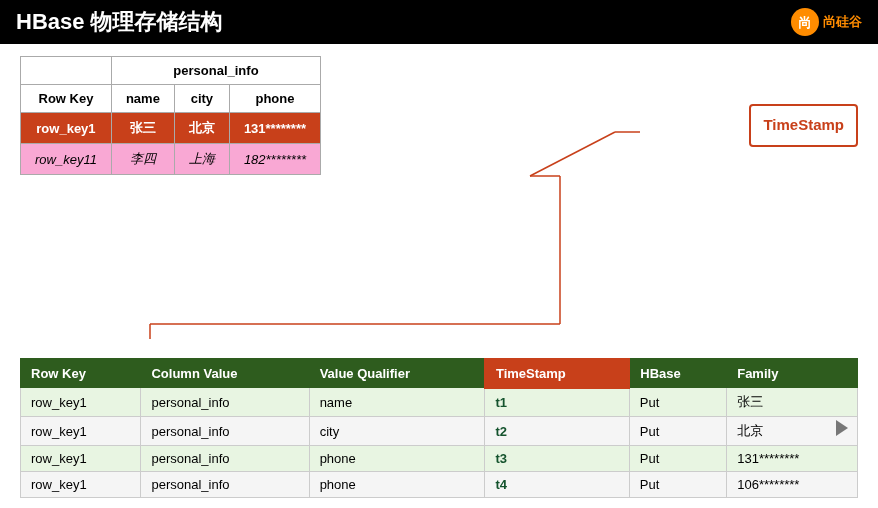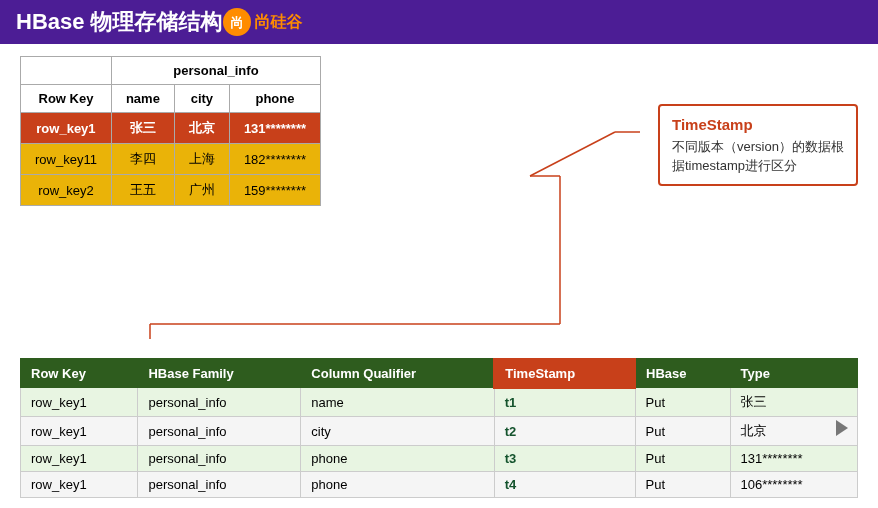--- a/index.html
+++ b/index.html
@@ -7,24 +7,25 @@
       width: 878px;
       height: 508px;
       background: #f5f5f5;
       font-family: "Microsoft YaHei", "SimHei", Arial, sans-serif;
       overflow: hidden;
       position: relative;
     }
 
     
     .header {
-      background: #4c1d95;
+      background: #000000;
       padding: 8px 16px;
       display: flex;
       align-items: center;
+      justify-content: space-between;
       height: 44px;
     }
     .header-title {
       color: #fff;
       font-size: 22px;
       font-weight: bold;
     }
     .logo {
       display: flex;
       align-items: center;
@@ -37,21 +38,21 @@
       border-radius: 50%;
       display: flex;
       align-items: center;
       justify-content: center;
       color: white;
       font-size: 14px;
       font-weight: bold;
     }
     .logo-text {
       color: #ff8c00;
-      font-size: 16px;
+      font-size: 13px;
       font-weight: bold;
     }
 
     
     .main-content {
       background: white;
       width: 100%;
       height: calc(508px - 44px);
       position: relative;
       padding: 12px 20px;
@@ -73,21 +74,22 @@
       border-collapse: collapse;
       font-size: 13px;
     }
     .logical-table th,
     .logical-table td {
       border: 1px solid #aaa;
       padding: 6px 14px;
       text-align: center;
     }
     .logical-table .data-row td {
-      background: #eab308;
+      background: #f9a8d4;
+      font-style: italic;
     }
     .logical-table .highlighted-row td {
       background: #c8401a;
       color: white;
       font-weight: bold;
     }
     .logical-table .personal-info-header {
       background: white;
     }
 
@@ -186,21 +188,20 @@
       </svg>
     </div>
     <span class="logo-text">尚硅谷</span>
   </div>
 </div>
 
 <div class="main-content">
 
   <div class="timestamp-callout">
     <div class="ts-title">TimeStamp</div>
-    <div>不同版本（version）的数据根据timestamp进行区分</div>
   </div>
 
   <div class="top-section">
     <div class="logical-table-wrapper">
       <table class="logical-table">
         <thead>
           <tr>
             <th></th>
             <th colspan="3" class="personal-info-header">personal_info</th>
           </tr>
@@ -217,26 +218,20 @@
       <td>张三</td>
       <td>北京</td>
       <td>131********</td>
     </tr>
             <tr class="data-row">
       <td>row_key11</td>
       <td>李四</td>
       <td>上海</td>
       <td>182********</td>
     </tr>
-            <tr class="data-row">
-      <td>row_key2</td>
-      <td>王五</td>
-      <td>广州</td>
-      <td>159********</td>
-    </tr>
           </tbody>
       </table>
     </div>
   </div>
 
   <svg class="overlay-svg">
 
     <line x1="530" y1="132" x2="615" y2="88" stroke="#c8401a" stroke-width="1.5"></line>
     <line x1="615" y1="88" x2="640" y2="88" stroke="#c8401a" stroke-width="1.5"></line>
 
@@ -244,25 +239,25 @@
     <line x1="560" y1="132" x2="560" y2="280" stroke="#c8401a" stroke-width="1.5"></line>
     <line x1="560" y1="280" x2="150" y2="280" stroke="#c8401a" stroke-width="1.5"></line>
     <line x1="150" y1="280" x2="150" y2="295" stroke="#c8401a" stroke-width="1.5"></line>
   </svg>
 
   <div class="physical-table-wrapper">
     <table class="physical-table">
       <thead>
         <tr>
           <th>Row Key</th>
-          <th>HBase Family</th>
-          <th>Column Qualifier</th>
+          <th>Column Value</th>
+          <th>Value Qualifier</th>
           <th class="ts-header">TimeStamp</th>
           <th>HBase</th>
-          <th>Type</th>
+          <th>Family</th>
         </tr>
       </thead>
       <tbody id="physical-table-body">
       <tr>
       <td>row_key1</td>
       <td>personal_info</td>
       <td>name</td>
       <td class="ts-cell">t1</td>
       <td>Put</td>
       <td>张三</td>

